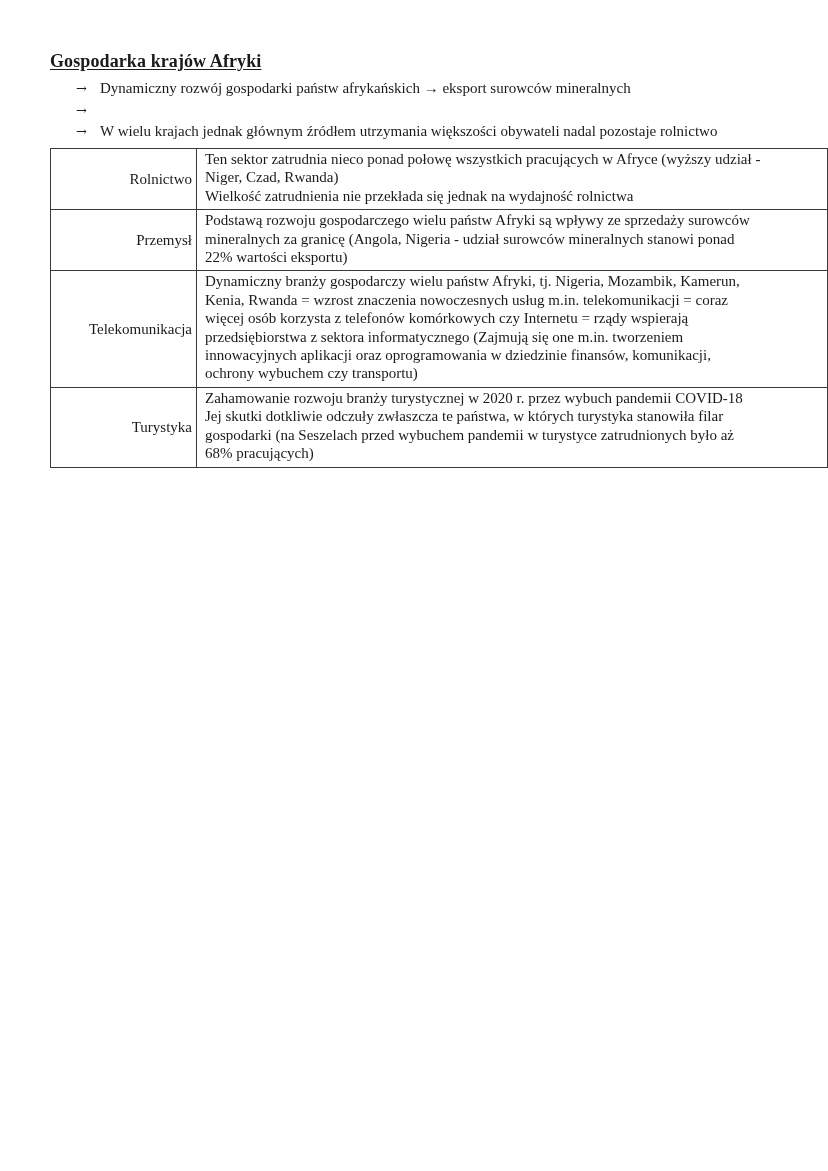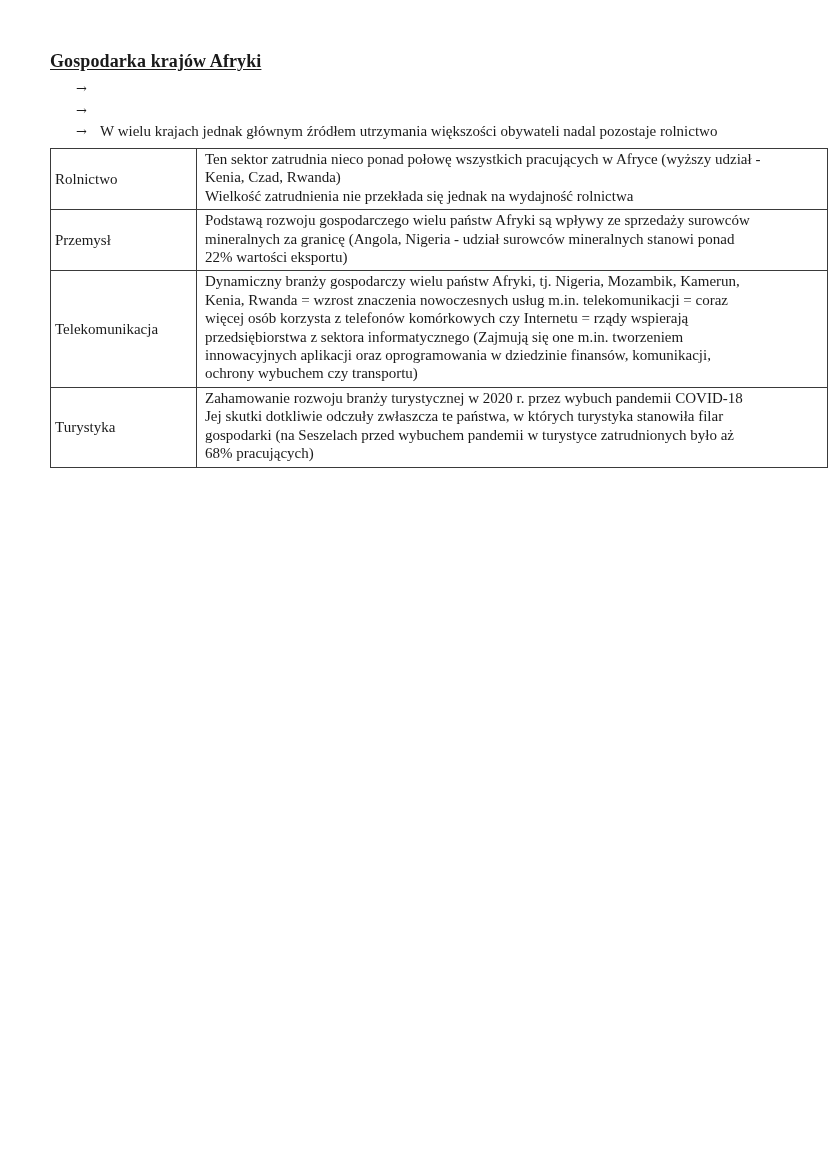--- a/index.html
+++ b/index.html
@@ -67,21 +67,21 @@
     }
     td {
       border: 1.2px solid #3a3a3a;
       font-size: 15px;
       line-height: 18.4px;
       vertical-align: middle;
       padding: 0;
     }
     td.label {
       width: 137px;
-      text-align: left;
+      text-align: right;
       padding: 0 4px;
     }
     td.content {
       padding: 1px 6px 4px 8px;
       vertical-align: top;
     }
     .line {
       display: block;
       white-space: nowrap;
     }
@@ -89,39 +89,40 @@
 </head>
 <body>
 
 <div class="page">
 
   <div class="title">Gospodarka krajów Afryki</div>
 
   <ul class="bullets">
     <li class="bullet">
       <span class="arrow">→</span>
+      <span>Dynamiczny rozwój gospodarki państw afrykańskich →  eksport surowców mineralnych</span>
     </li>
     <li class="bullet">
       <span class="arrow">→</span>
     </li>
     <li class="bullet">
       <span class="arrow">→</span>
       <span>W wielu krajach jednak głównym źródłem utrzymania większości obywateli nadal pozostaje rolnictwo</span>
     </li>
   </ul>
 
   <div class="table-wrap">
     <table>
       <tbody>
 
         <tr style="height:57px;">
           <td class="label">Rolnictwo</td>
           <td class="content">
             <span class="line">Ten sektor zatrudnia nieco ponad połowę wszystkich pracujących w Afryce (wyższy udział -</span>
-            <span class="line">Kenia, Czad, Rwanda)</span>
+            <span class="line">Niger, Czad, Rwanda)</span>
             <span class="line">Wielkość zatrudnienia nie przekłada się jednak na wydajność rolnictwa</span>
           </td>
         </tr>
 
         <tr style="height:57px;">
           <td class="label">Przemysł</td>
           <td class="content">
             <span class="line">Podstawą rozwoju gospodarczego wielu państw Afryki są wpływy ze sprzedaży surowców</span>
             <span class="line">mineralnych za granicę (Angola, Nigeria - udział surowców mineralnych stanowi ponad</span>
             <span class="line">22% wartości eksportu)</span>

